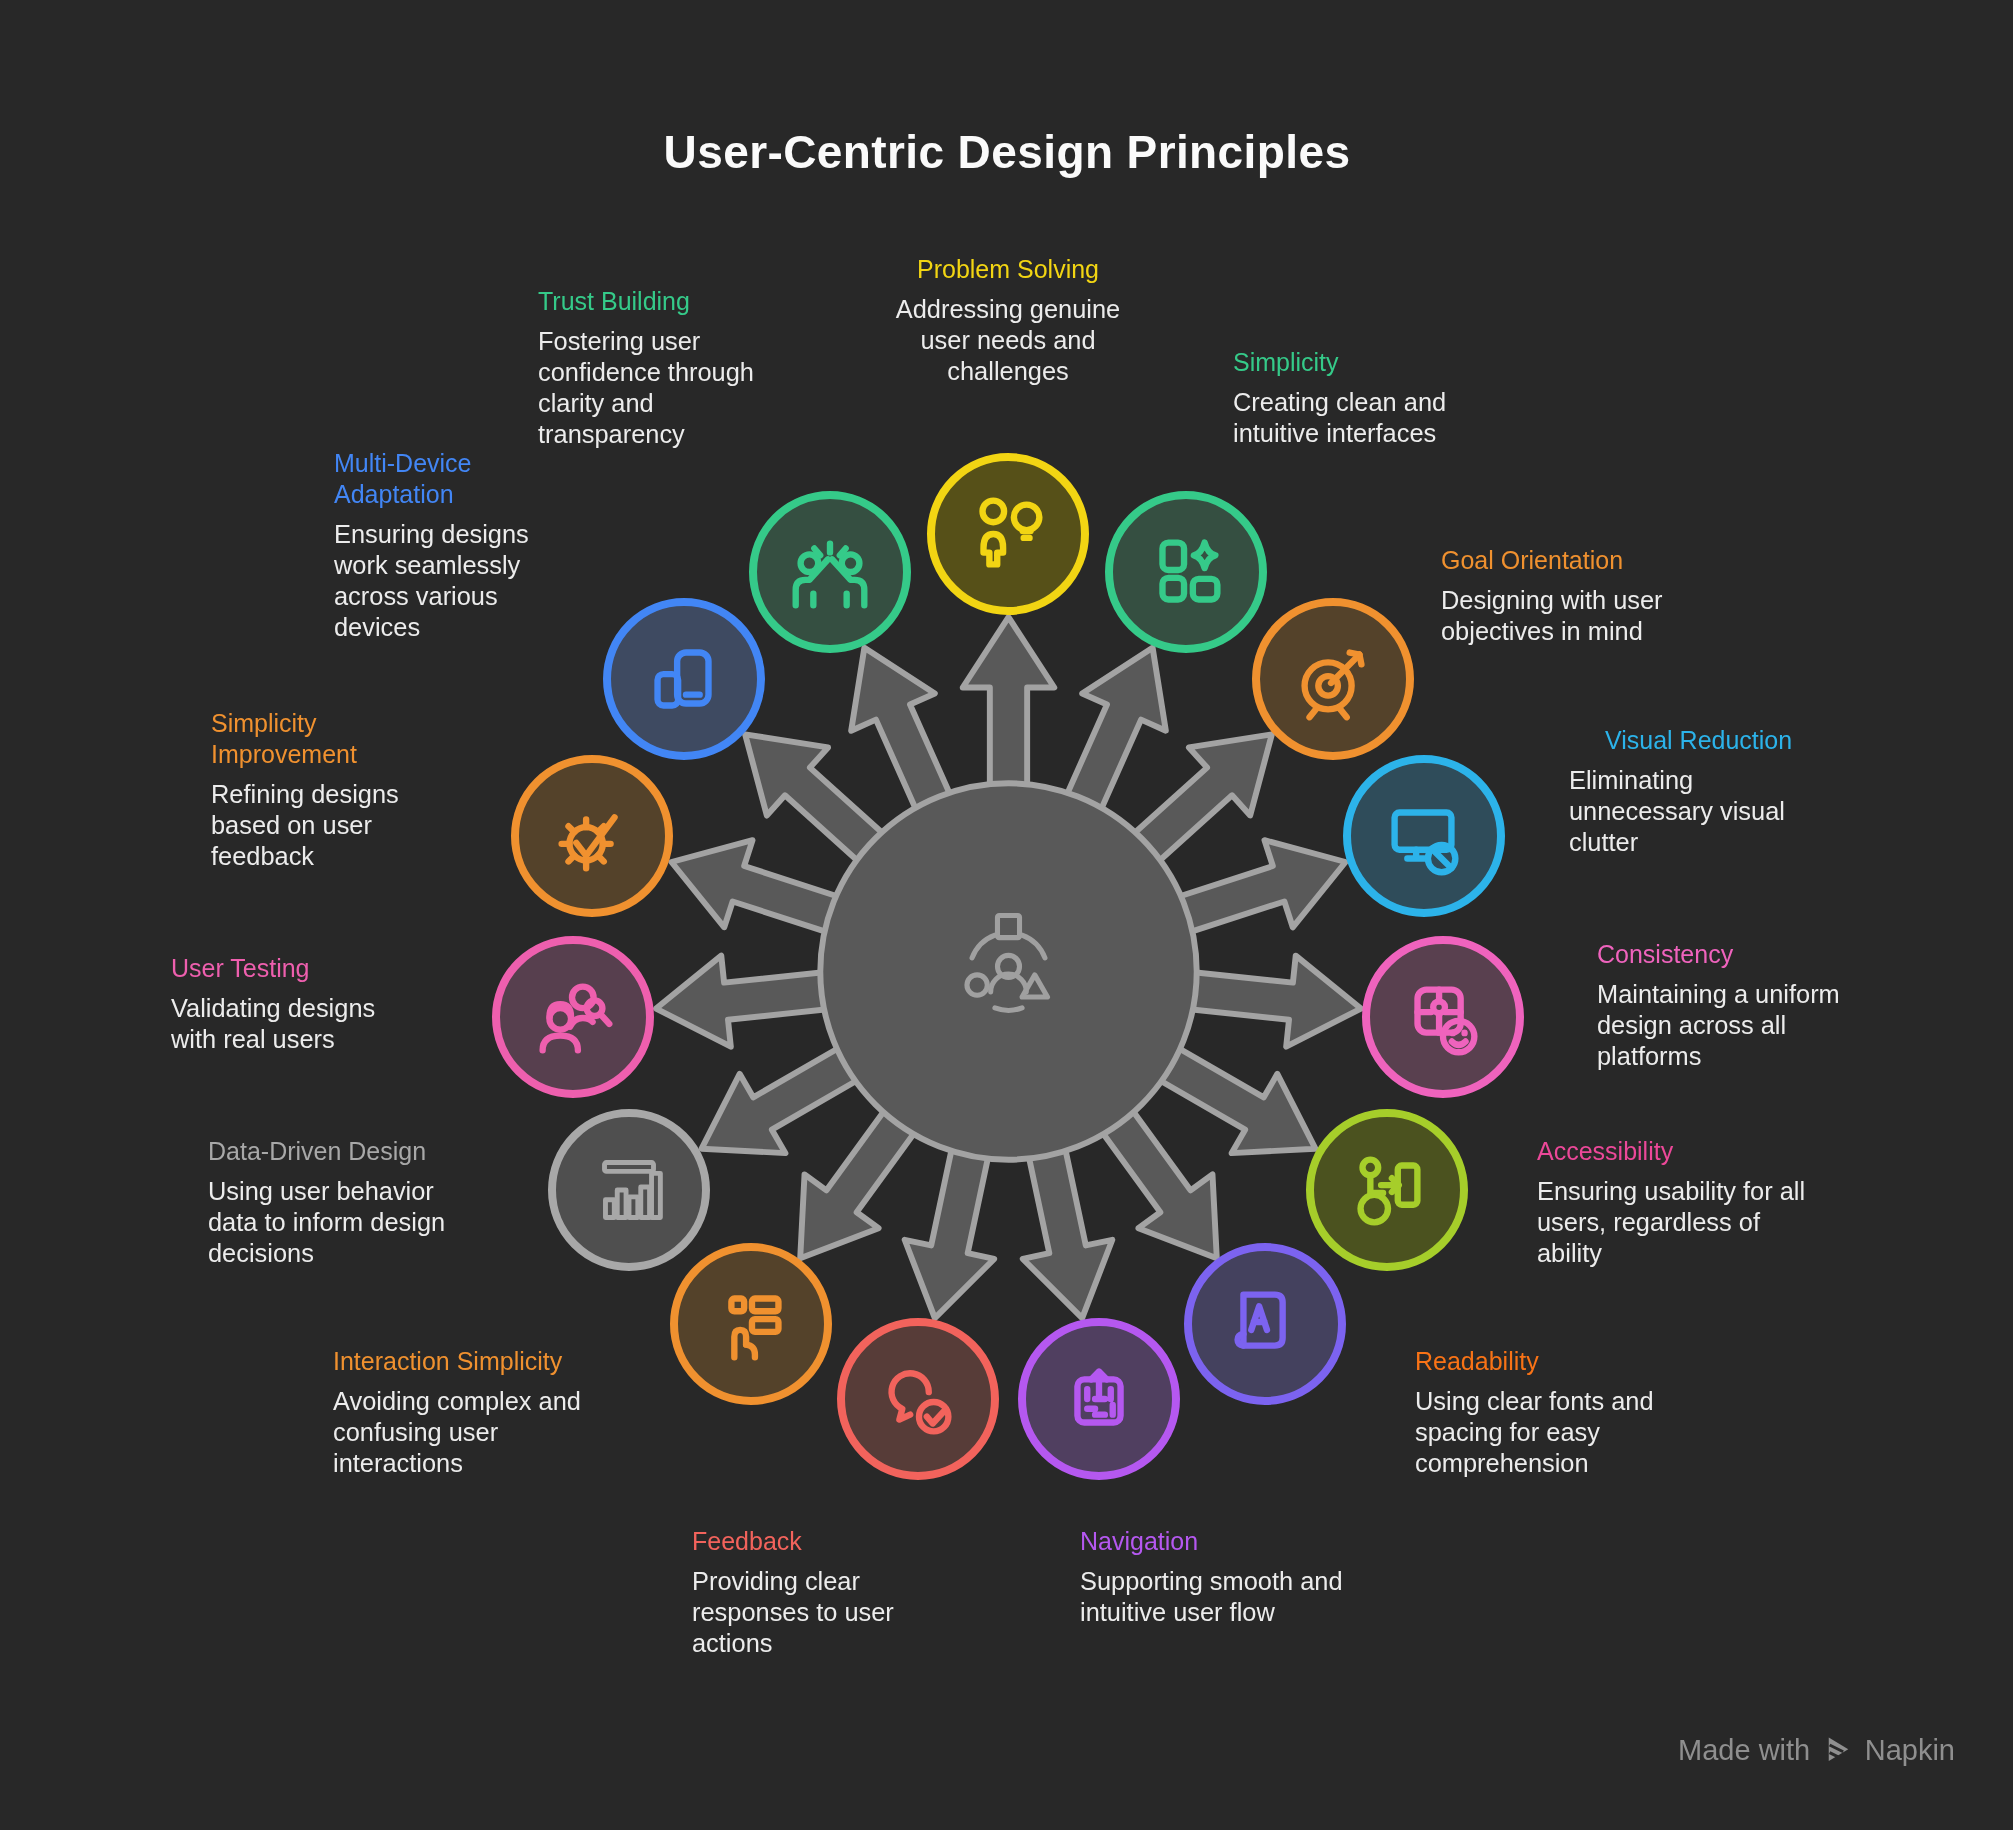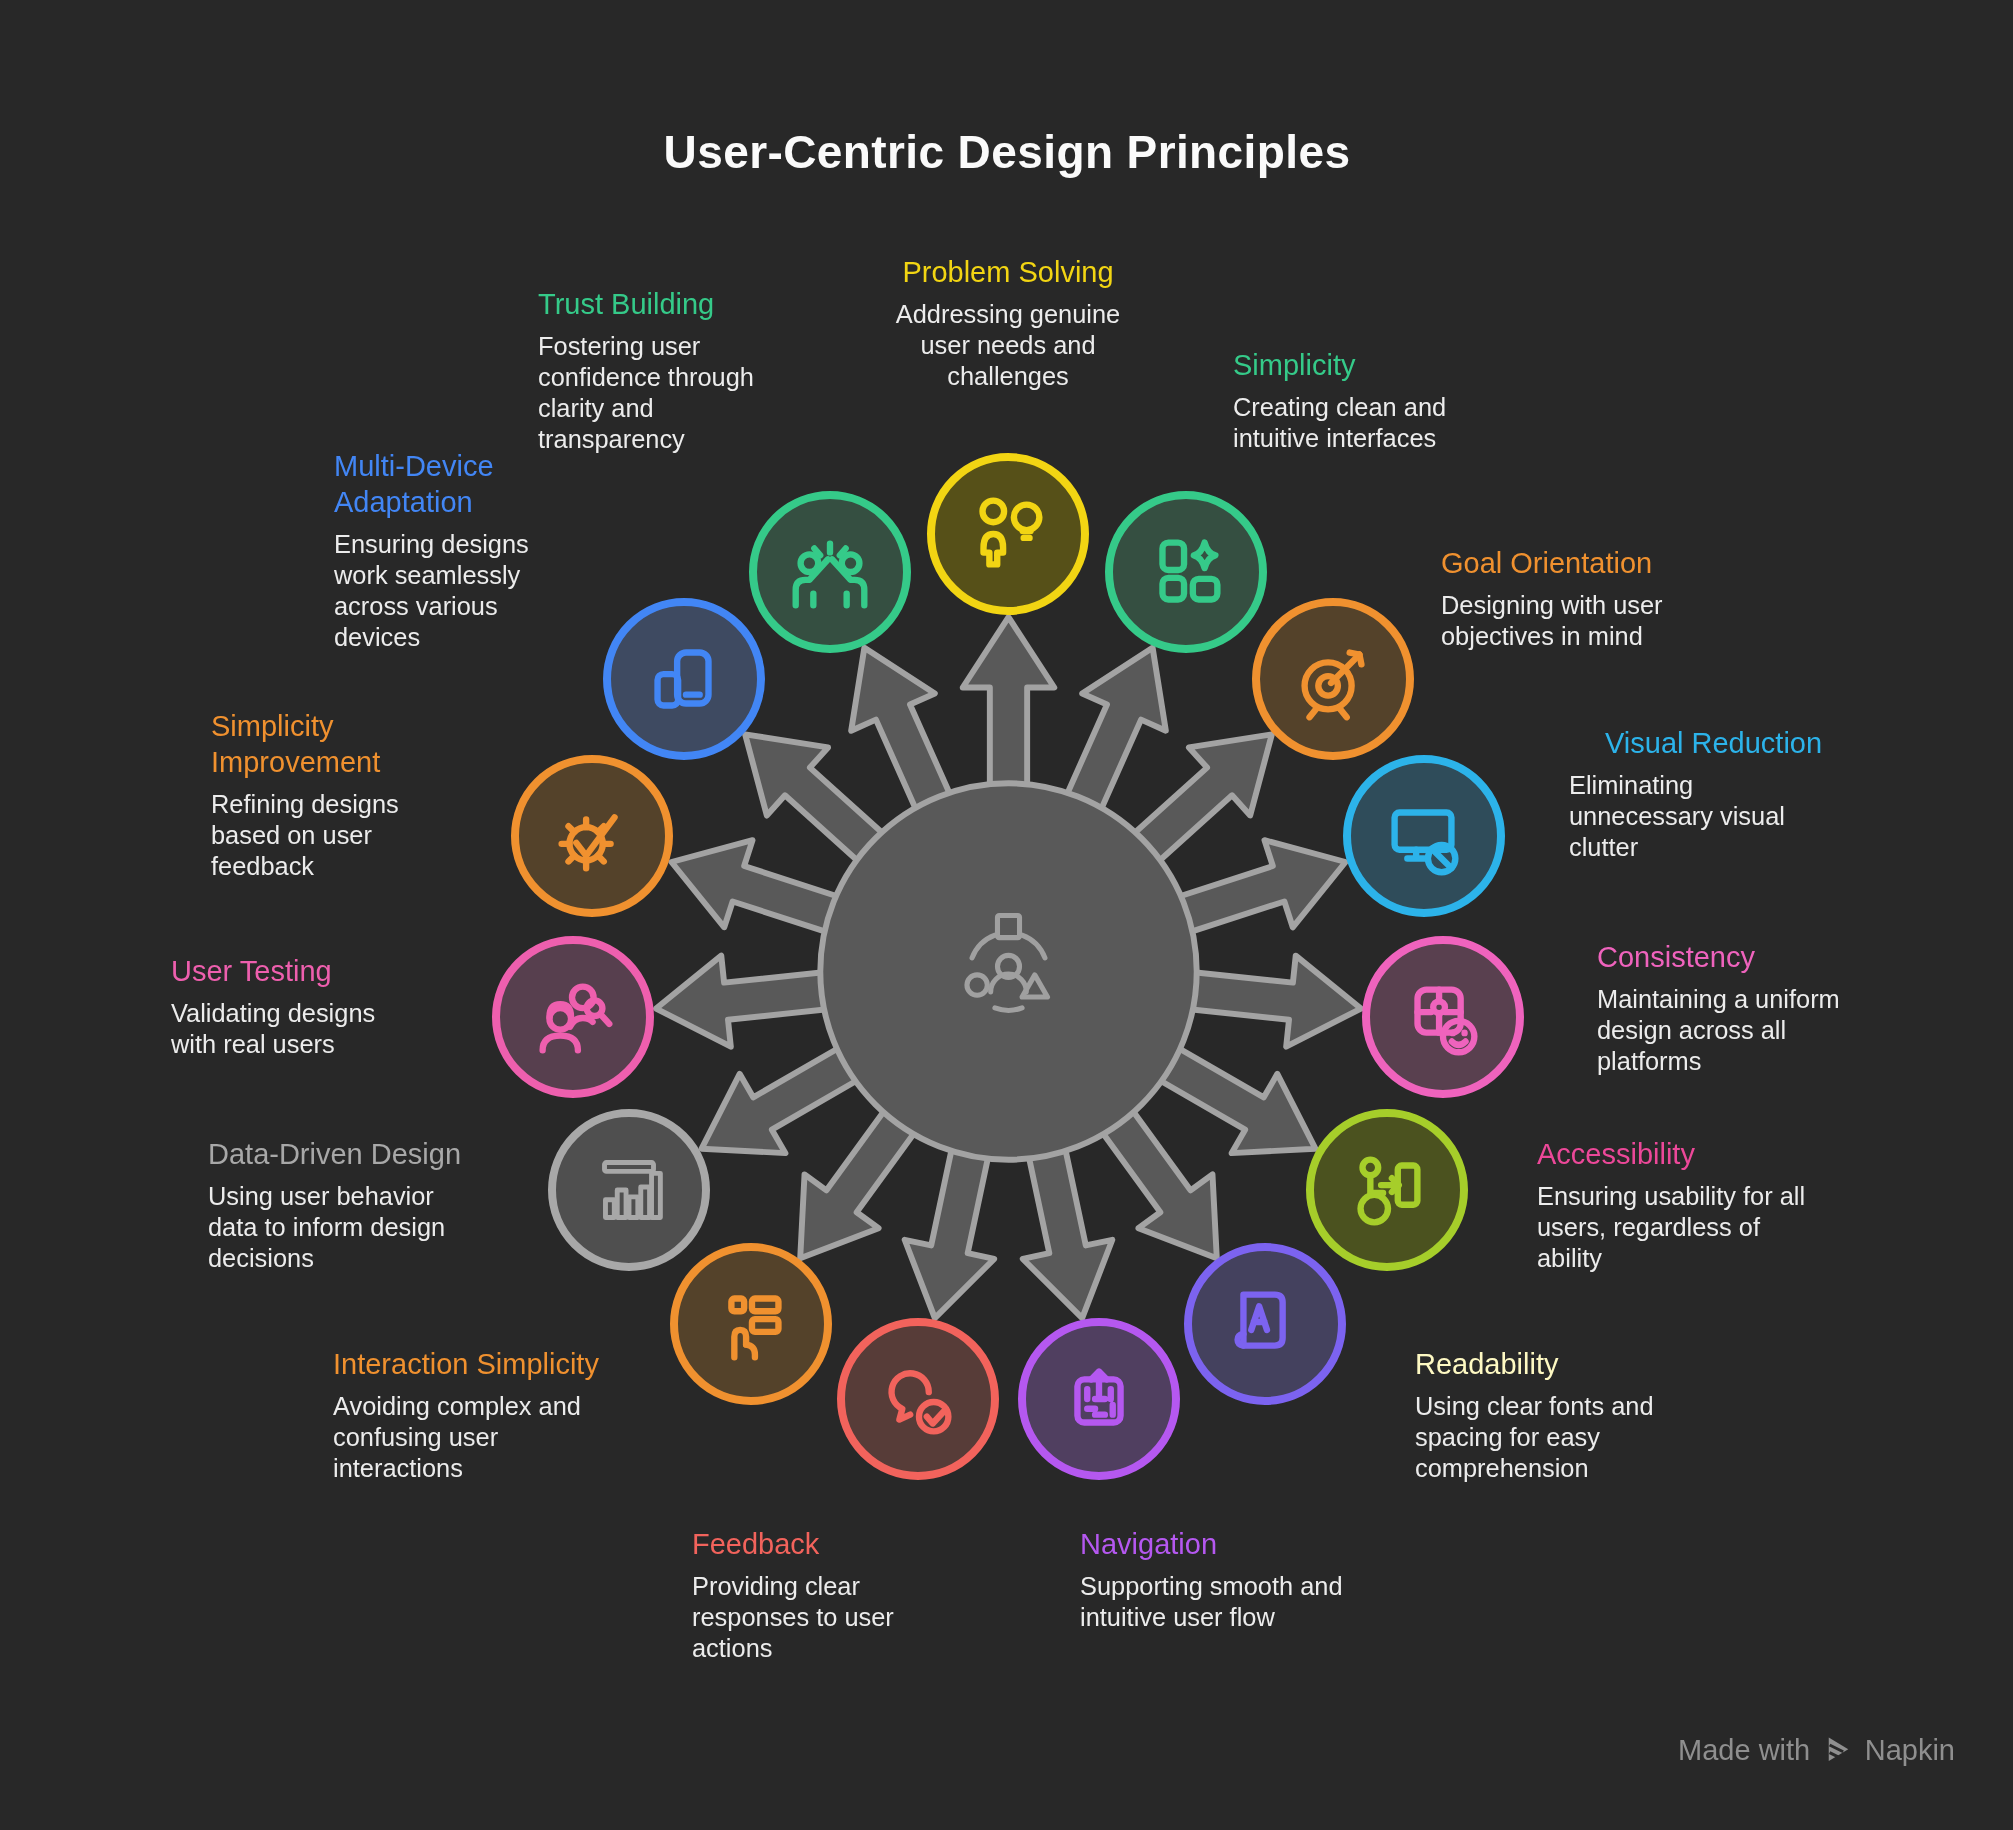--- a/index.html
+++ b/index.html
@@ -6,21 +6,21 @@
   body{
     width:2014px;height:1831px;position:relative;overflow:hidden;
     background:#282828;
     font-family:"Liberation Sans", sans-serif;
   }
   .title{
     position:absolute;top:125px;left:0;width:2014px;text-align:center;
     font-size:46px;font-weight:700;color:#fafafa;letter-spacing:0.4px;margin:0;
   }
   .tb{position:absolute;}
-  .tb h2{margin:0 0 8.5px 0;font-size:29px;font-weight:500;line-height:1.25;}
+  .tb h2{margin:0 0 8.5px 0;font-size:25px;font-weight:500;line-height:1.25;}
   .tb p{margin:0;font-size:25.4px;font-weight:400;line-height:1.22;color:#ececec;}
   .align-right{}
   .align-left{text-align:left;}
   .align-center{text-align:center;}
   .hub-svg{position:absolute;left:627px;top:590px;width:763px;height:763px;}
   .node{
     position:absolute;width:146px;height:146px;border-radius:50%;
     border:8.5px solid var(--c);background:var(--f);color:var(--c);
     display:flex;align-items:center;justify-content:center;box-sizing:content-box;
   }
@@ -213,21 +213,21 @@
 </div>
 <div class="tb align-left" style="left:1597px;top:939px;width:297px">
   <h2 style="color: rgb(239, 99, 189);">Consistency</h2>
   <p>Maintaining a uniform design across all platforms</p>
 </div>
 <div class="tb align-left" style="left:1537px;top:1136px;width:288px">
   <h2 style="color: #ec4899;">Accessibility</h2>
   <p>Ensuring usability for all users, regardless of ability</p>
 </div>
 <div class="tb align-left" style="left:1415px;top:1346px;width:288px">
-  <h2 style="color: #fef9c3;">Readability</h2>
+  <h2 style="color: #f97316;">Readability</h2>
   <p>Using clear fonts and spacing for easy comprehension</p>
 </div>
 <div class="tb align-left" style="left:1080px;top:1526px;width:271px">
   <h2 style="color: rgb(181, 88, 240);">Navigation</h2>
   <p>Supporting smooth and intuitive user flow</p>
 </div>
 <div class="tb align-right" style="left:692px;top:1526px;width:254px">
   <h2 style="color: rgb(242, 99, 92);">Feedback</h2>
   <p>Providing clear responses to user actions</p>
 </div>

